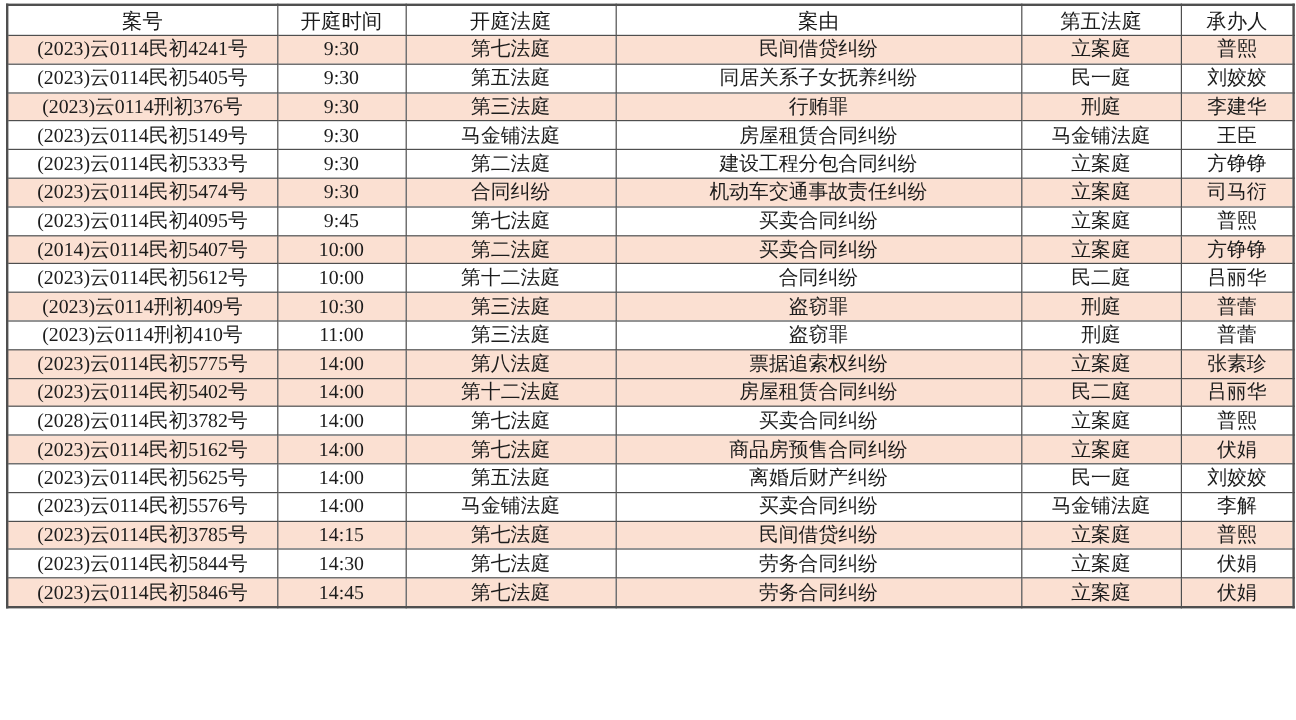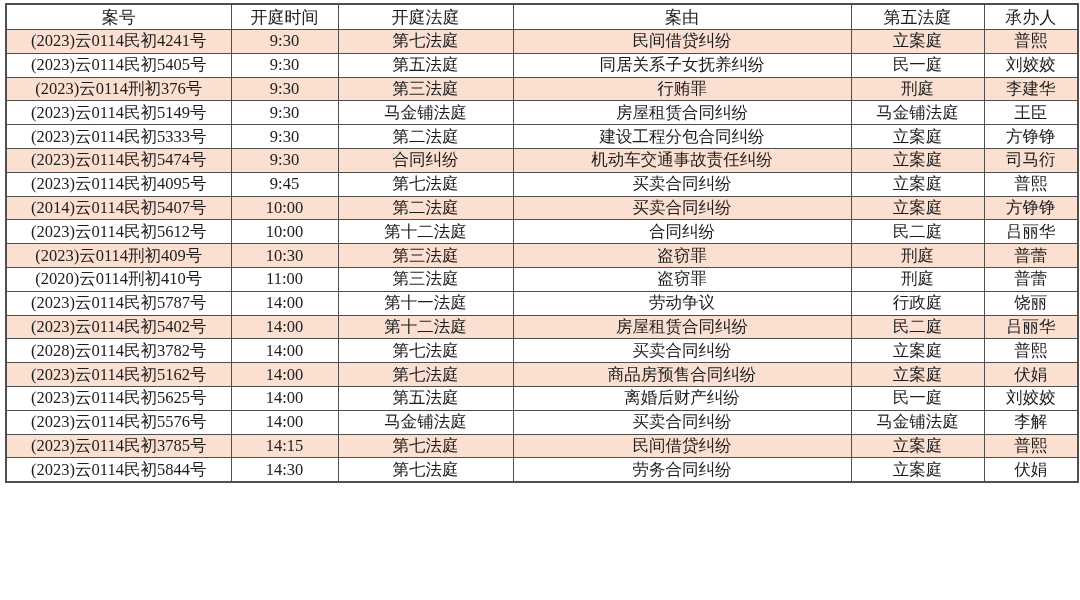--- a/index.html
+++ b/index.html
@@ -143,34 +143,34 @@
         </tr>
         <tr class="alt">
           <td>(2023)云0114刑初409号</td>
           <td>10:30</td>
           <td>第三法庭</td>
           <td>盗窃罪</td>
           <td>刑庭</td>
           <td>普蕾</td>
         </tr>
         <tr>
-          <td>(2020)云0114刑初410号</td>
+          <td>(2023)云0114刑初410号</td>
           <td>11:00</td>
           <td>第三法庭</td>
           <td>盗窃罪</td>
           <td>刑庭</td>
           <td>普蕾</td>
         </tr>
-        <tr>
-          <td>(2023)云0114民初5787号</td>
-          <td>14:00</td>
-          <td>第十一法庭</td>
-          <td>劳动争议</td>
-          <td>行政庭</td>
-          <td>饶丽</td>
+        <tr class="alt">
+          <td>(2023)云0114民初5775号</td>
+          <td>14:00</td>
+          <td>第八法庭</td>
+          <td>票据追索权纠纷</td>
+          <td>立案庭</td>
+          <td>张素珍</td>
         </tr>
         <tr class="alt">
           <td>(2023)云0114民初5402号</td>
           <td>14:00</td>
           <td>第十二法庭</td>
           <td>房屋租赁合同纠纷</td>
           <td>民二庭</td>
           <td>吕丽华</td>
         </tr>
         <tr>
@@ -209,20 +209,28 @@
           <td>(2023)云0114民初3785号</td>
           <td>14:15</td>
           <td>第七法庭</td>
           <td>民间借贷纠纷</td>
           <td>立案庭</td>
           <td>普熙</td>
         </tr>
         <tr>
           <td>(2023)云0114民初5844号</td>
           <td>14:30</td>
+          <td>第七法庭</td>
+          <td>劳务合同纠纷</td>
+          <td>立案庭</td>
+          <td>伏娟</td>
+        </tr>
+        <tr class="alt">
+          <td>(2023)云0114民初5846号</td>
+          <td>14:45</td>
           <td>第七法庭</td>
           <td>劳务合同纠纷</td>
           <td>立案庭</td>
           <td>伏娟</td>
         </tr>
       </tbody>
   </table>
 </div>
 
 </body></html>

